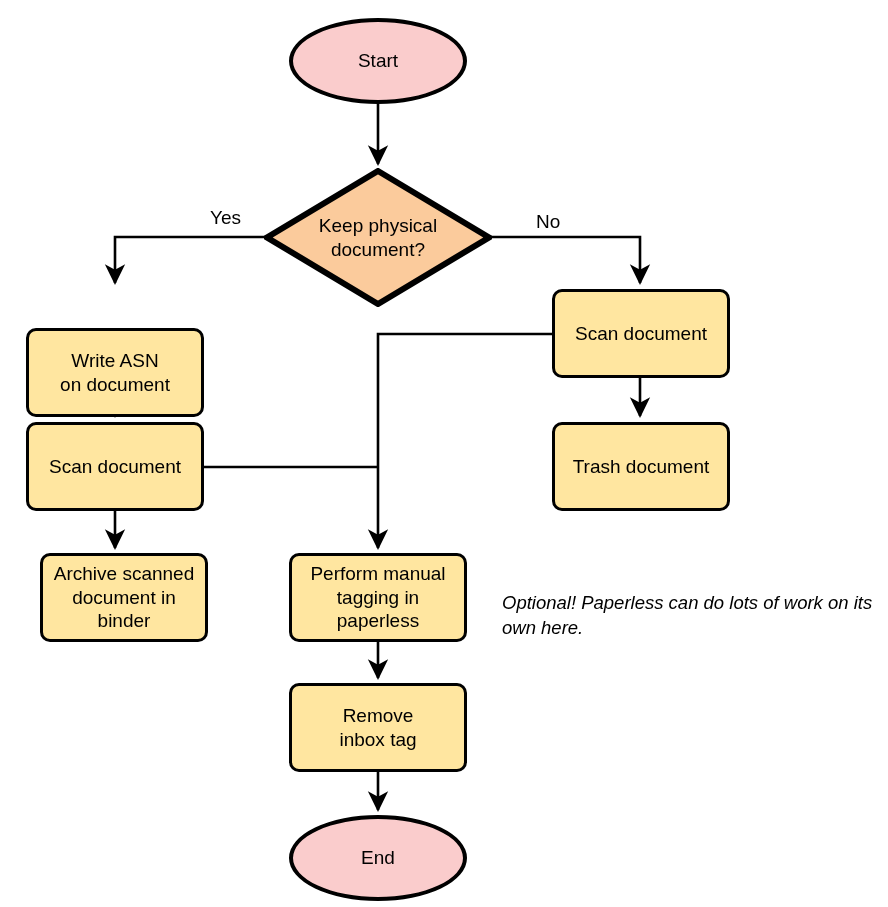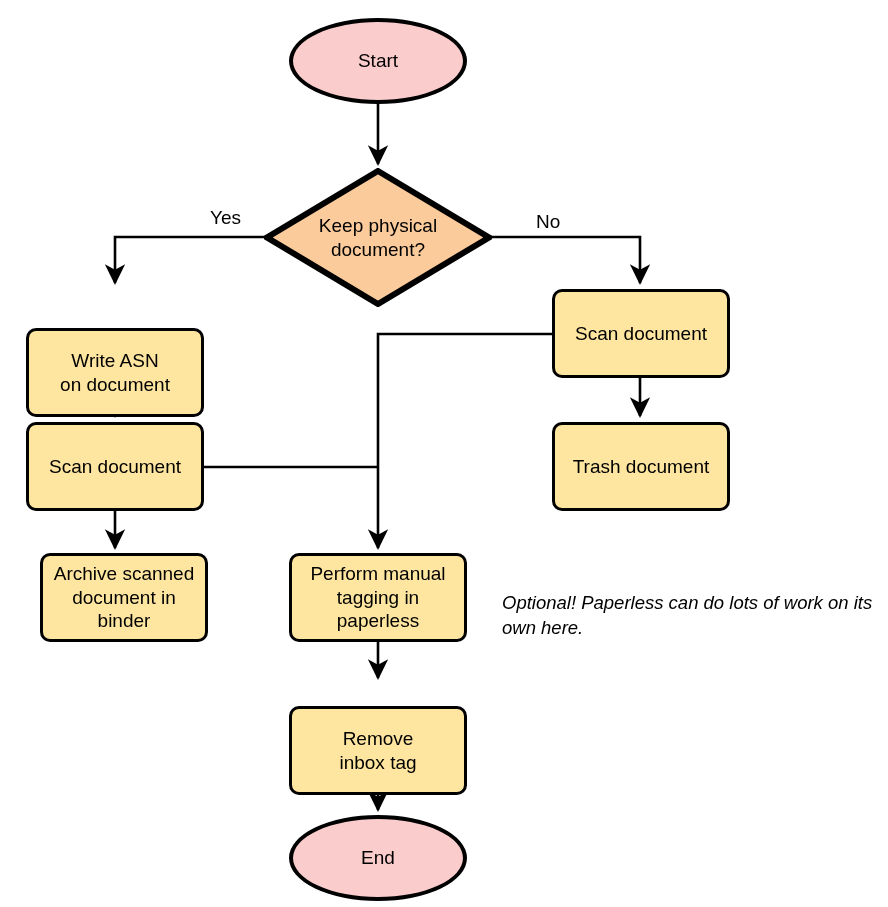--- a/index.html
+++ b/index.html
@@ -152,21 +152,21 @@
   <div class="node process" style="left:289px; top:553px; width:178px; height:89px;">
     <span>Perform manual
 tagging in
 paperless</span>
   </div>
 
   <div class="node process" style="left:552px; top:422px; width:178px; height:89px;">
     <span>Trash document</span>
   </div>
 
-  <div class="node process" style="left:289px; top:683px; width:178px; height:89px;margin-top:23px;">
+  <div class="node process" style="left:289px; top:683px; width:178px; height:89px;">
     <span>Remove
 inbox tag</span>
   </div>
 
   <div class="node terminator" style="left:289px; top:815px; width:178px; height:86px;">
     <span>End</span>
   </div>
 
   <div class="edge-label" style="left:210px; top:207px;">Yes</div>
 

